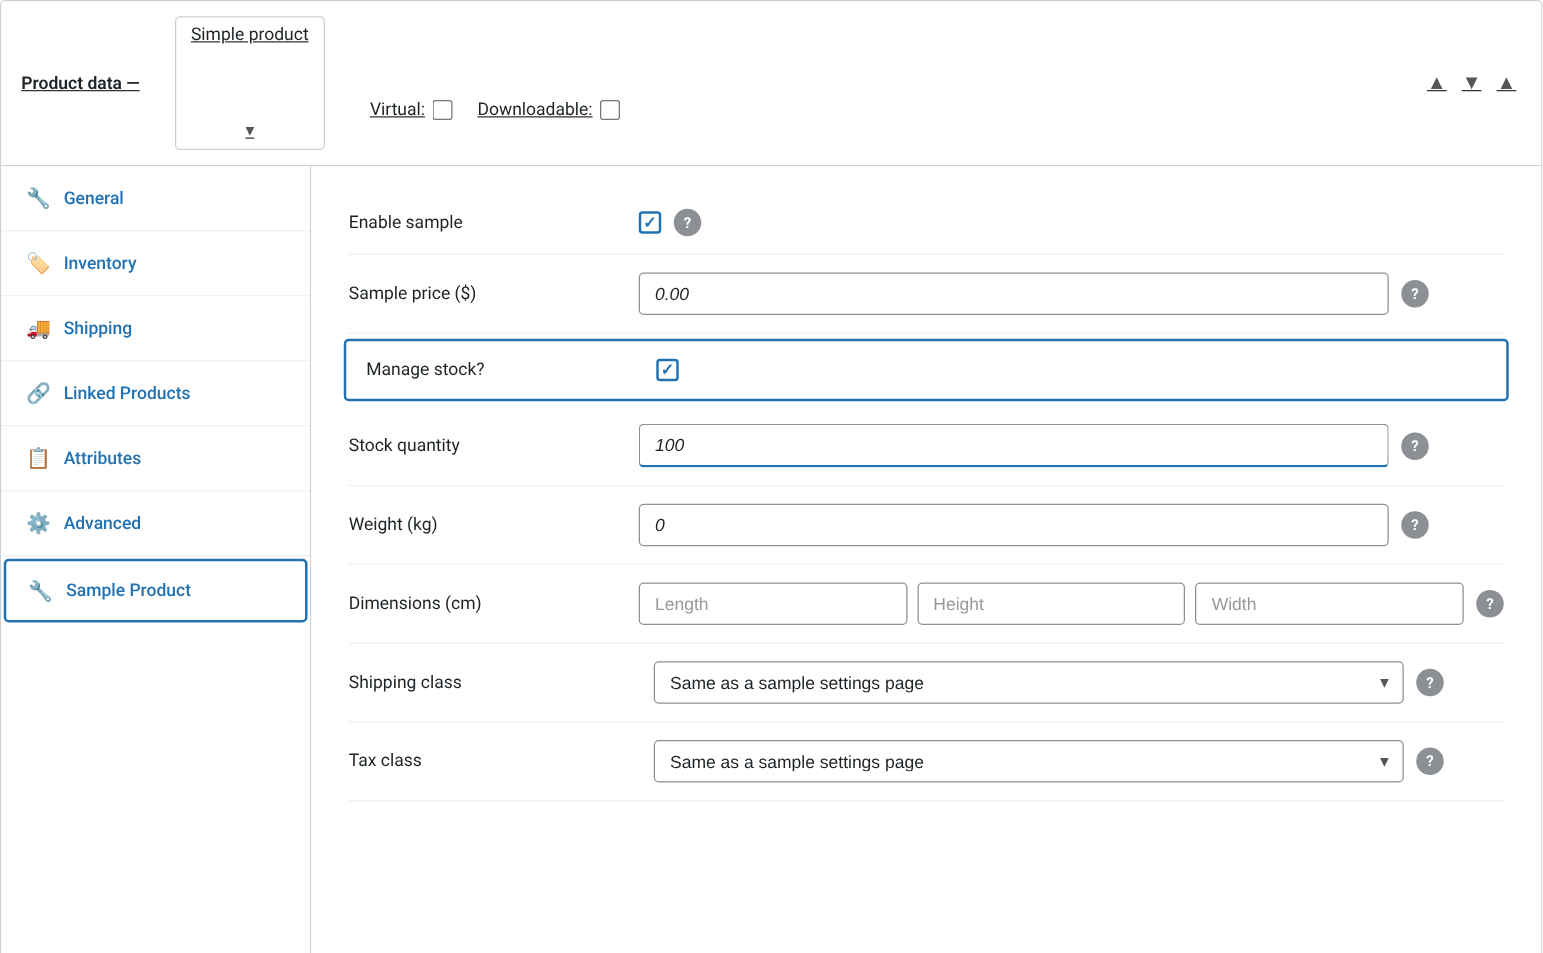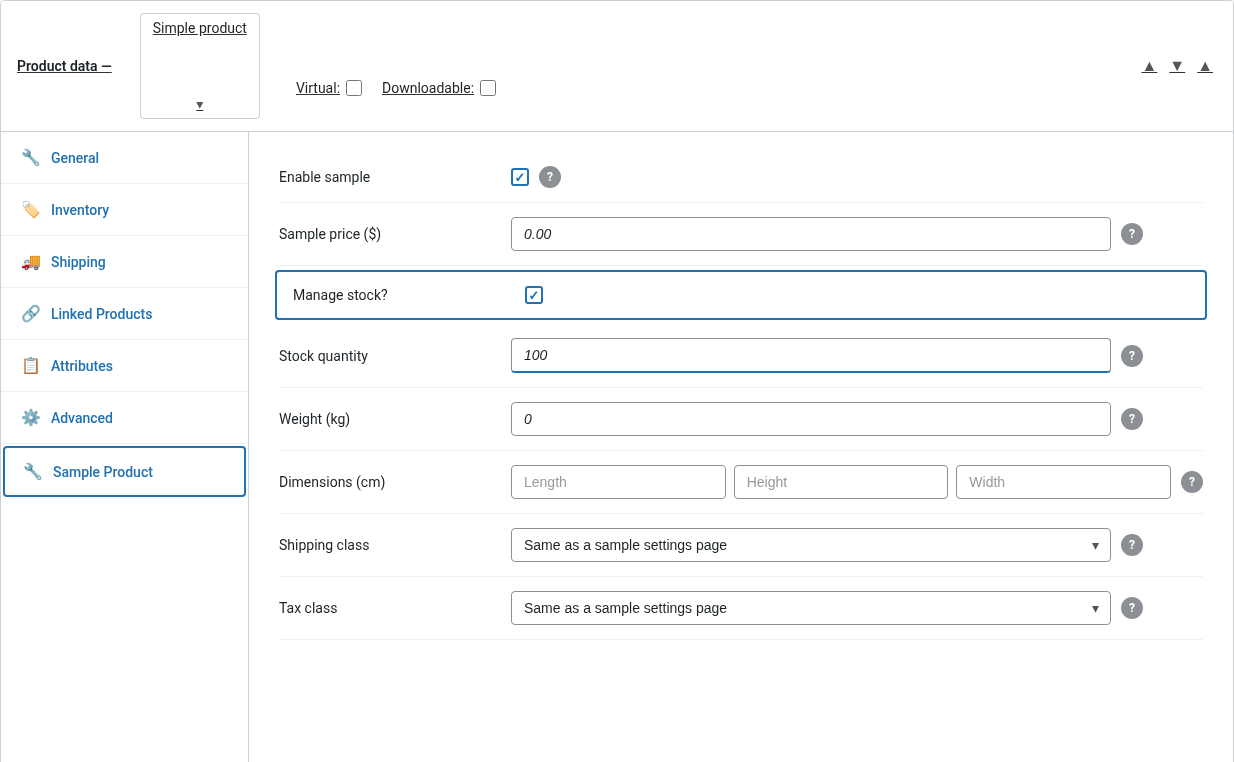--- a/index.html
+++ b/index.html
@@ -179,20 +179,21 @@
       color: #999;
       background: #fff;
     }
     .dim-input::placeholder {
       color: #999;
     }
     .select-wrapper {
       position: relative;
       flex: 1;
       max-width: 600px;
+      margin-left: 12px;
     }
     .select-wrapper select {
       width: 100%;
       padding: 8px 40px 8px 12px;
       border: 1px solid #8c8f94;
       border-radius: 4px;
       font-size: 14px;
       color: #1d2327;
       background: #fff;
       appearance: none;

